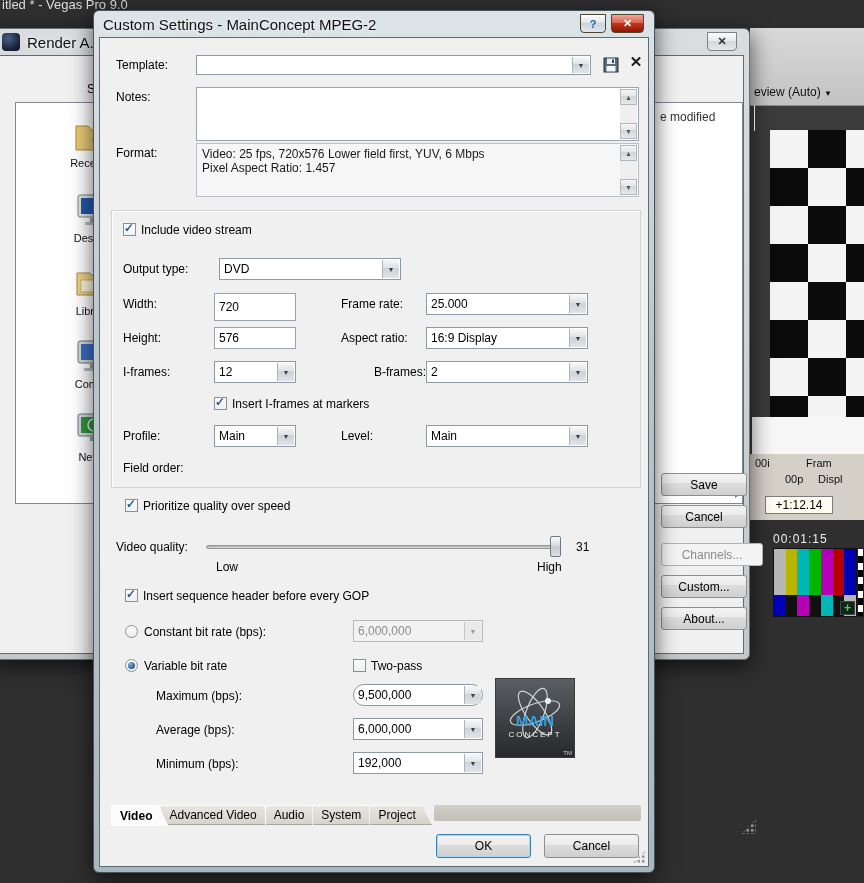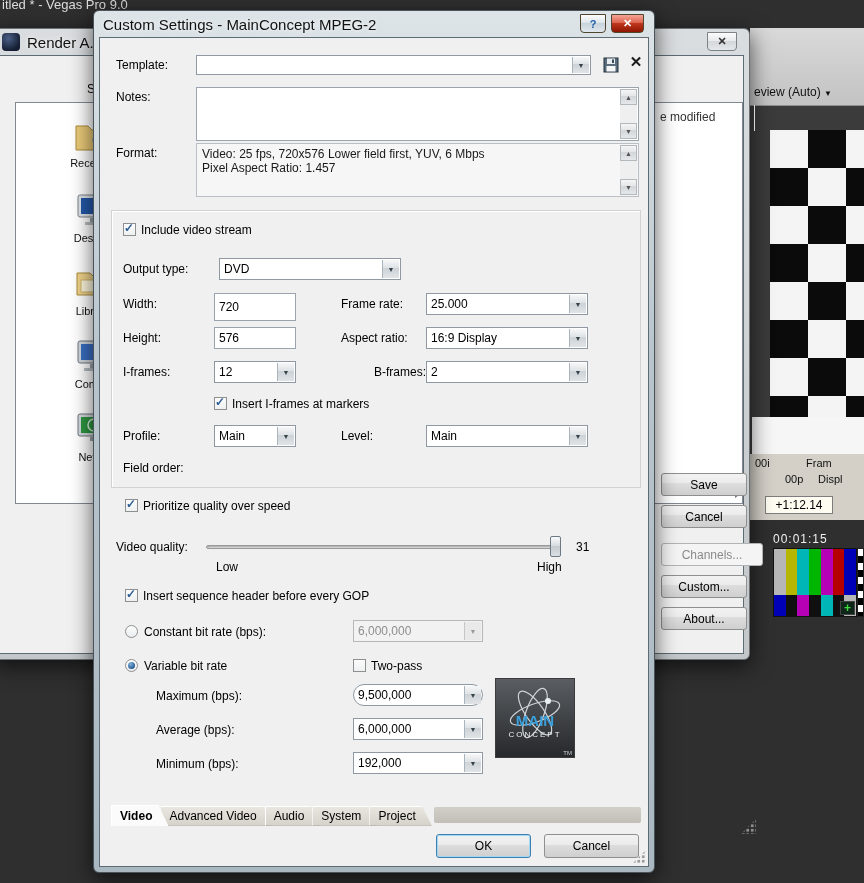--- a/index.html
+++ b/index.html
@@ -56,21 +56,21 @@
 
   .groupbox { position:absolute; border:1px solid #cfd4d0; box-shadow:inset 1px 1px 0 #fff; }
 
   .vscroll { position:absolute; top:1px; right:1px; bottom:1px; width:17px; background:#efefef; }
   .sb-btn { position:absolute; left:0; width:17px; height:16px; background:linear-gradient(#f5f5f5,#e3e5e6 45%,#d3d6d9 45%,#e5e8ea); border:1px solid #b3b8bc; display:flex; align-items:center; justify-content:center; font-size:7px; color:#555; }
   .sb-up { top:0; } .sb-down { bottom:0; }
 
   .slider-track { position:absolute; height:4px; background:#e9e9e9; border:1px solid #9a9a9a; border-radius:2px; box-shadow:inset 1px 1px 2px rgba(0,0,0,.3); }
   .slider-handle { position:absolute; width:11px; height:21px; background:linear-gradient(#f9fafa,#d9dde0 45%,#c2c8cd 45%,#dbe0e4); border:1px solid #6d7a84; border-radius:2px; }
 
-  .tabstrip { position:absolute; display:flex; align-items:center; }
+  .tabstrip { position:absolute; display:flex; align-items:flex-start; }
   .tab { height:20px; padding:0 16px 0 9px; display:flex; align-items:center; clip-path:polygon(0 0, calc(100% - 10px) 0, 100% 100%, 0 100%); background:linear-gradient(#e9e7e1,#d5d2ca); box-shadow:inset 1px 1px 0 #fff, inset 0 -1px 0 #a9a69f; font-size:12px; margin-right:-8px; }
   .tab.active { background:#fbfbfb; font-weight:bold; height:21px; z-index:2; box-shadow:inset 1px 1px 0 #fff; }
   .tabfill { flex:1; height:16px; background:linear-gradient(#d2cfc8,#c2bfb8); border-radius:2px; margin-bottom:1px; margin-left:10px; }
 
   .grip-light { position:absolute; background:radial-gradient(circle, #9b9b9b 1.3px, transparent 1.5px); background-size:4.5px 4.5px; clip-path:polygon(100% 0, 100% 100%, 0 100%); }
 
   
   .list-panel { position:absolute; background:#fff; border:1px solid #828790; }
   .nav-item { position:absolute; width:104px; text-align:center; font-size:11px; color:#111; }
   .nav-item .ic { margin:0 auto 3px auto; width:44px; height:38px; position:relative; }

